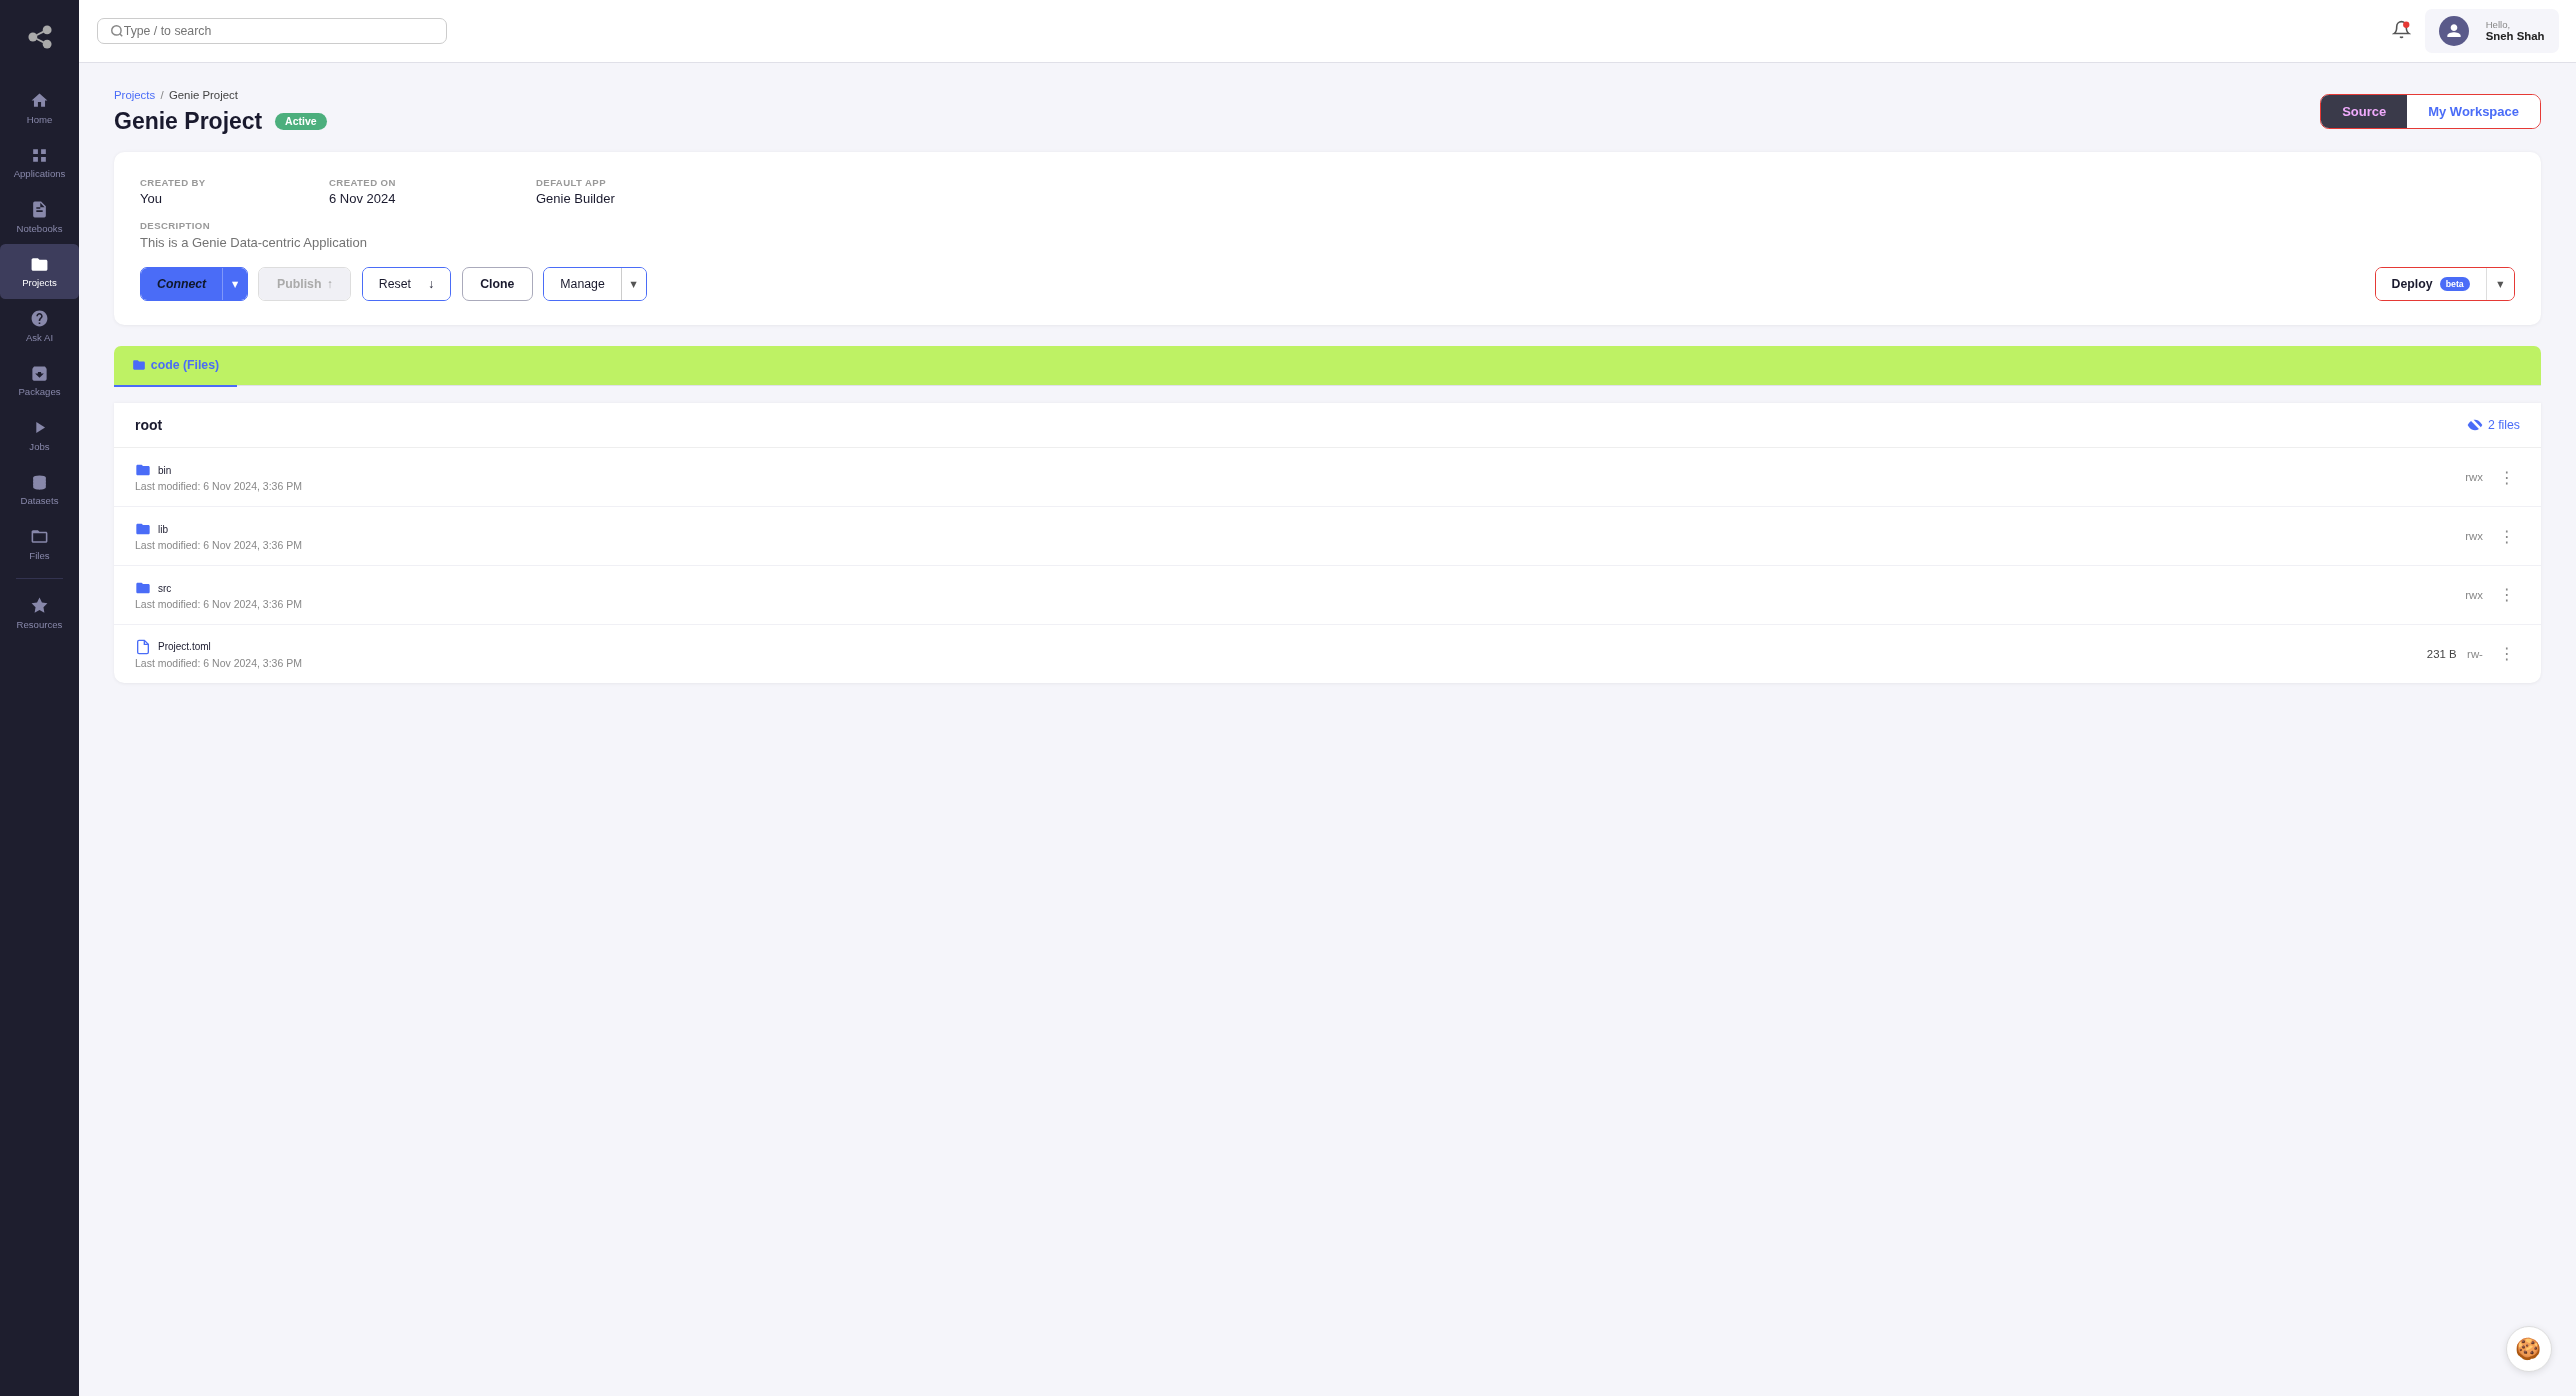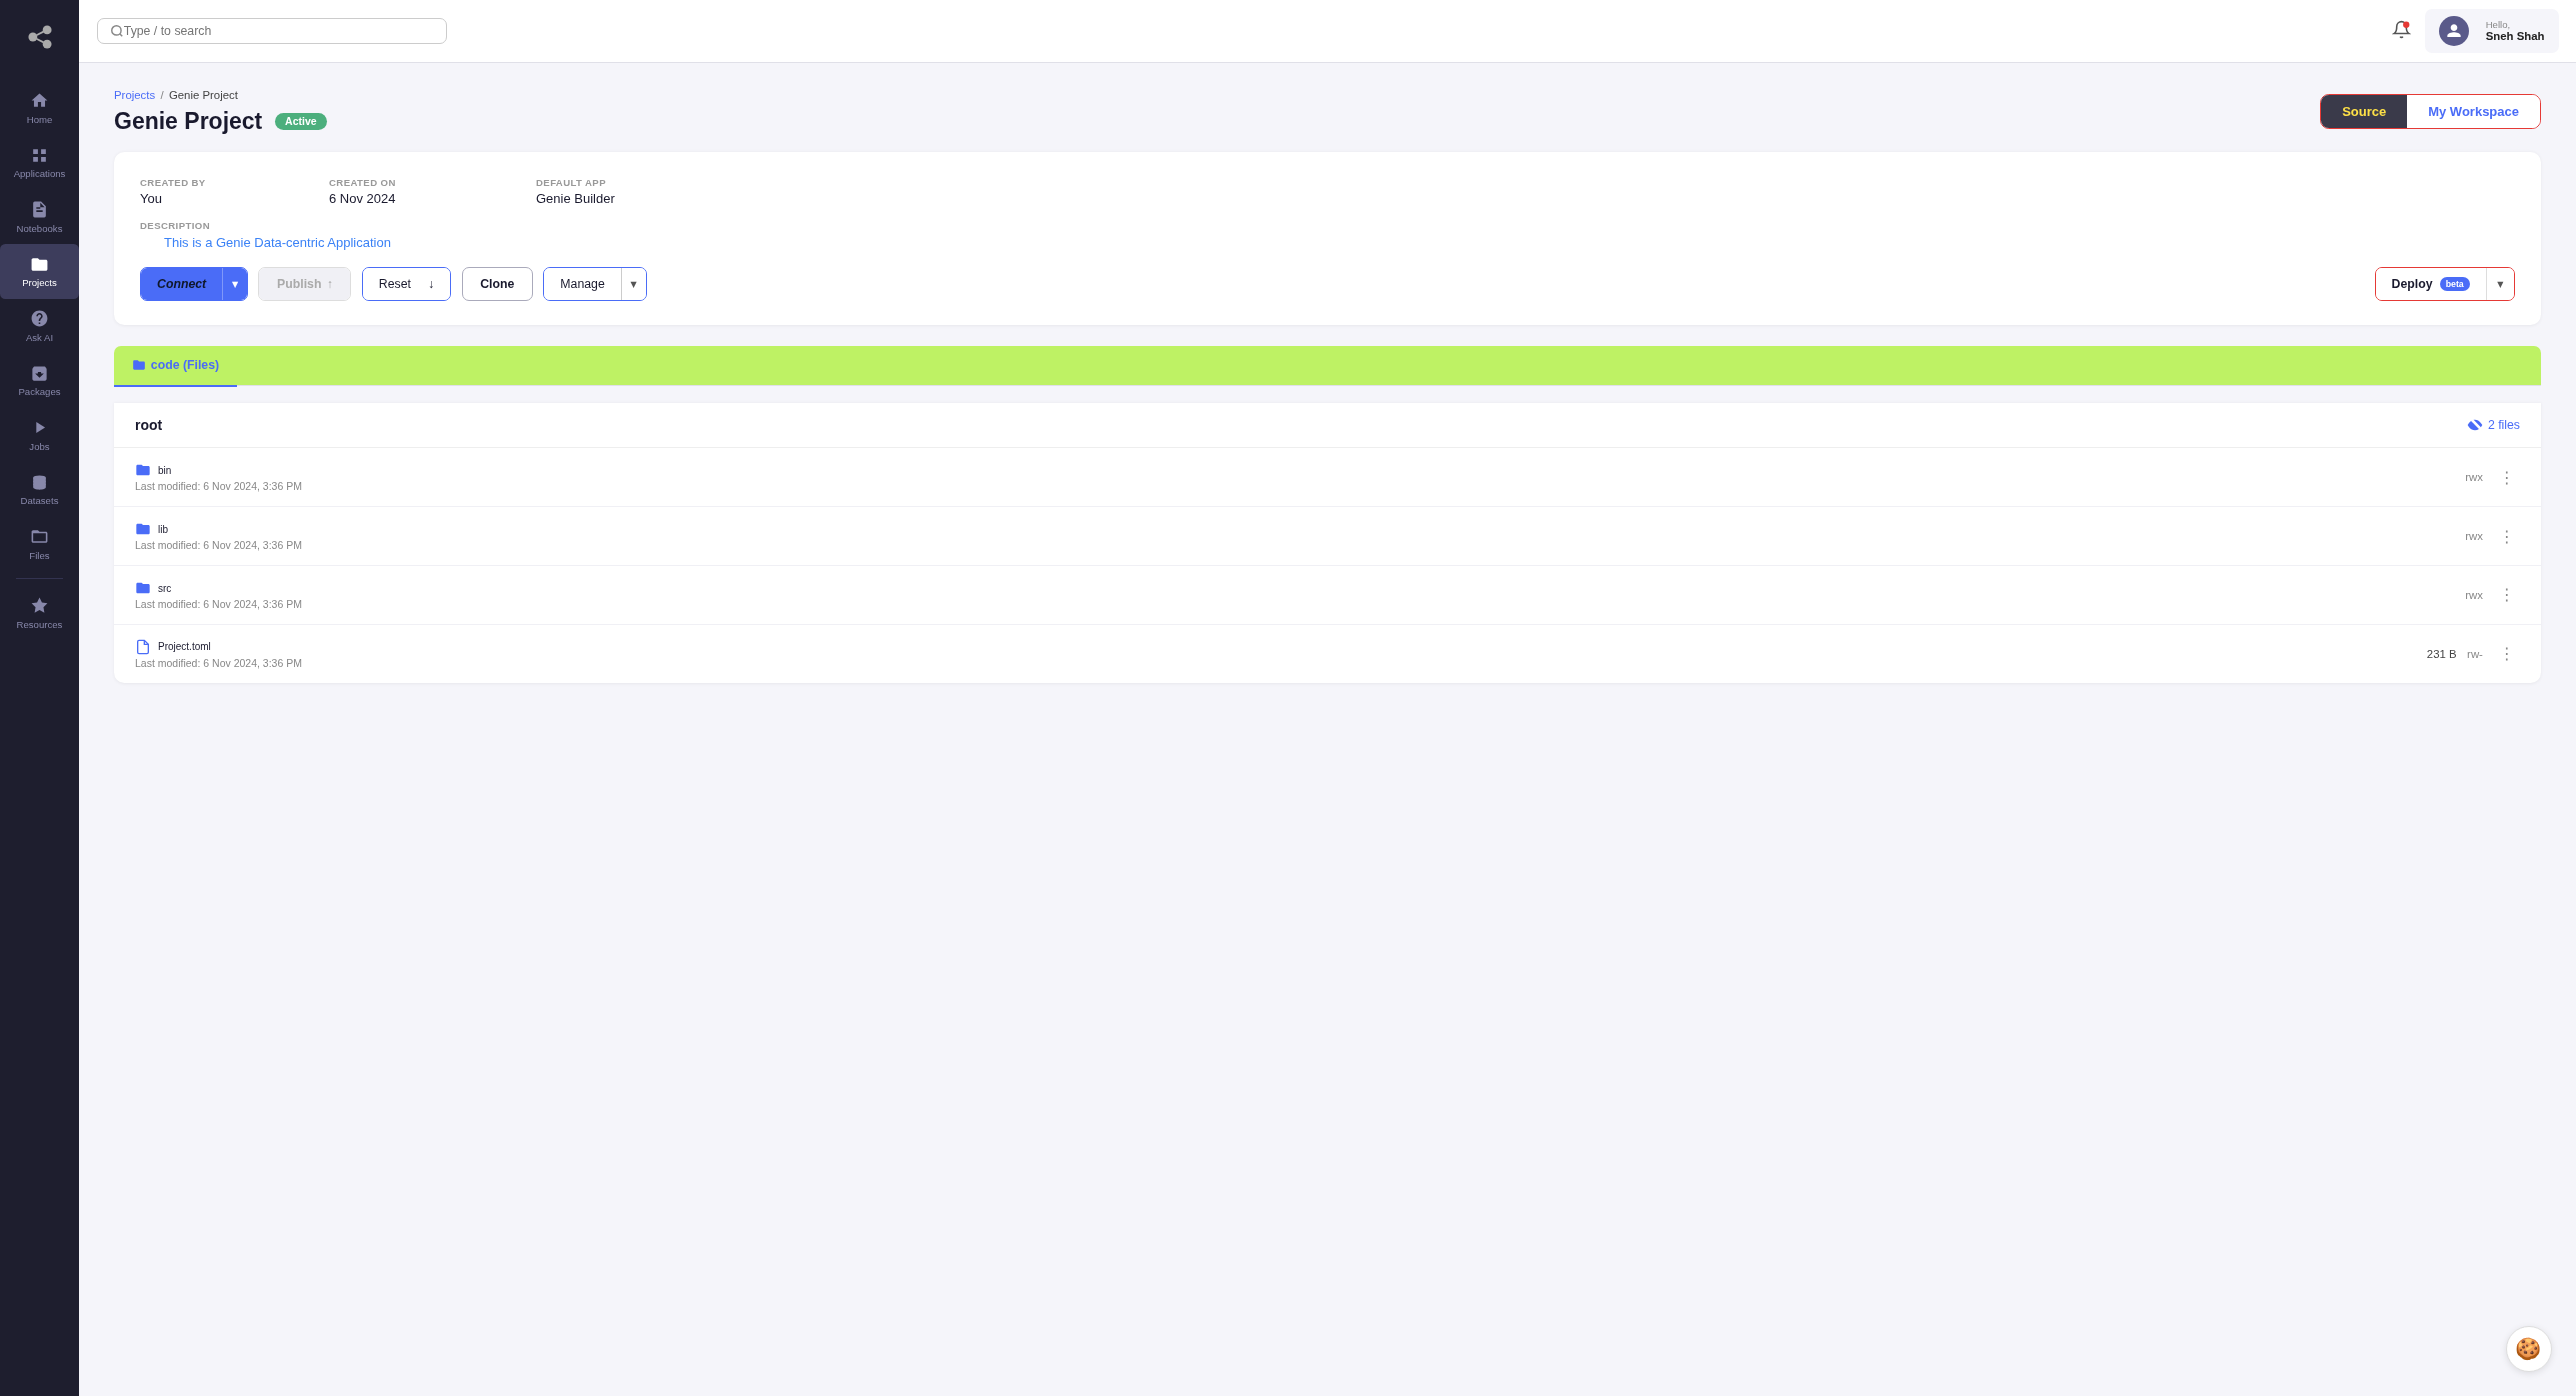--- a/index.html
+++ b/index.html
@@ -164,21 +164,21 @@
     }
     .top-action-btn {
       padding: 8.8px 21px;
       font-size: 13px;
       font-weight: 600;
       cursor: pointer;
       border: none;
     }
     .top-action-btn.source {
       background: #3a3a4a;
-      color: #fde047;
+      color: #f0abfc;
       border-radius: 5.3px 0 0 5.3px;
     }
     .top-action-btn.workspace {
       background: #fff;
       color: #4a6cf7;
     }
 
     
     .project-card {
       background: #fff;
@@ -200,21 +200,21 @@
       text-transform: uppercase;
       letter-spacing: 0.4px;
       margin-bottom: 3.5px;
     }
     .meta-value {
       font-size: 13px;
       color: #1a1a2e;
       font-weight: 500;
     }
     .desc-label { font-size: 9.6px; font-weight: 600; color: #999; text-transform: uppercase; letter-spacing: 0.4px; margin-bottom: 3.5px; }
-    .desc-value { font-size: 13px; color: #3b82f6; margin-left: 24px; }
+    .desc-value { font-size: 13px; color: #737373; }
 
     
     .action-row {
       display: flex;
       align-items: center;
       gap: 10.5px;
       margin-top: 17.5px;
     }
     .btn {
       display: flex;

